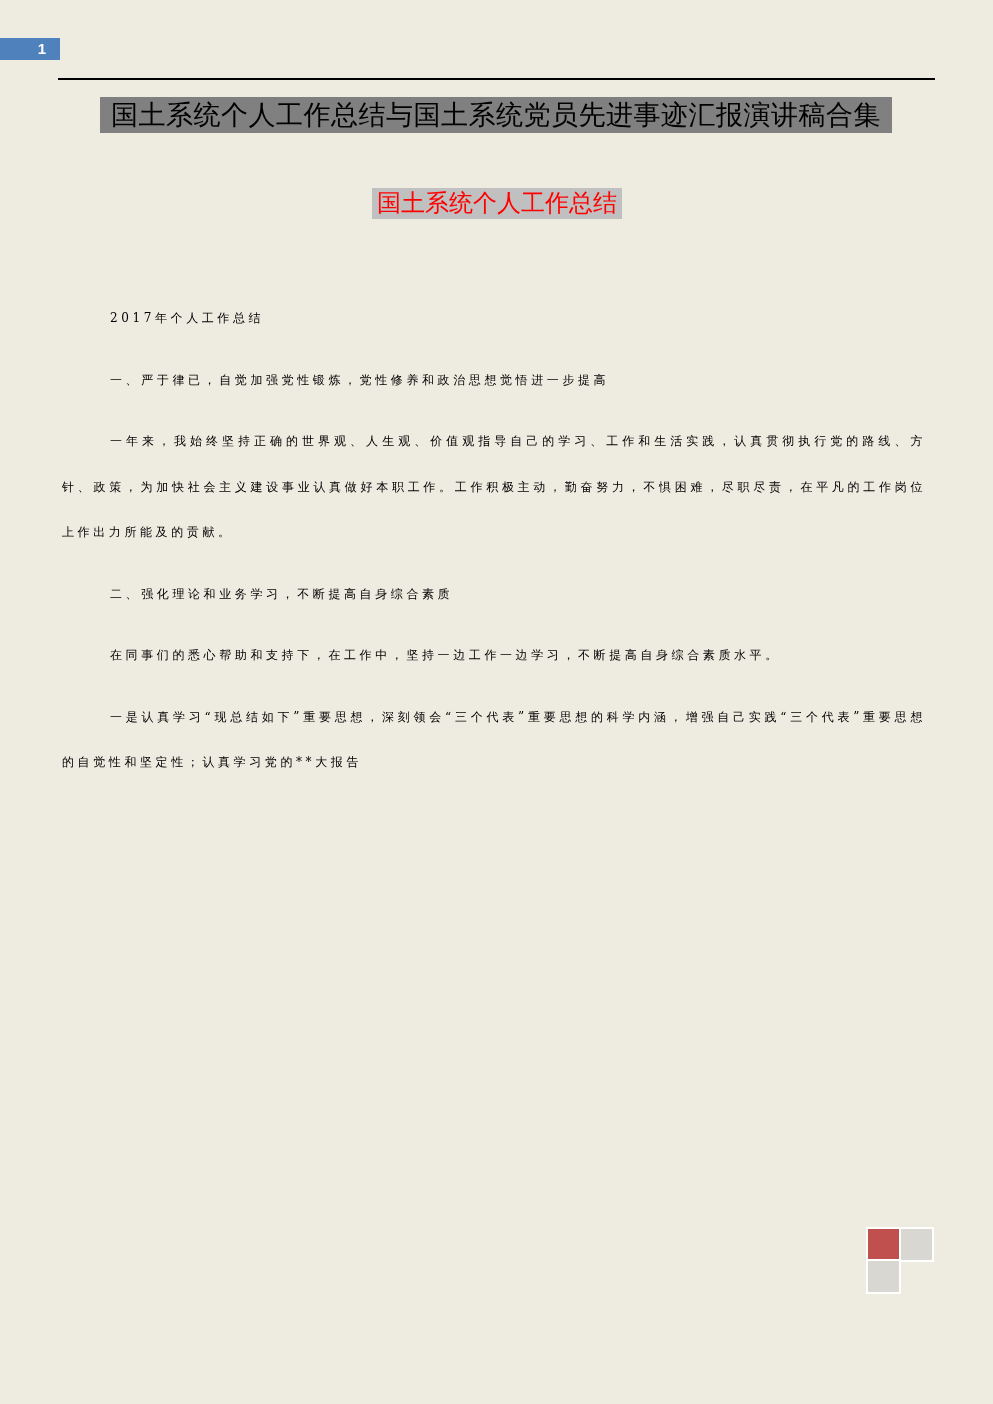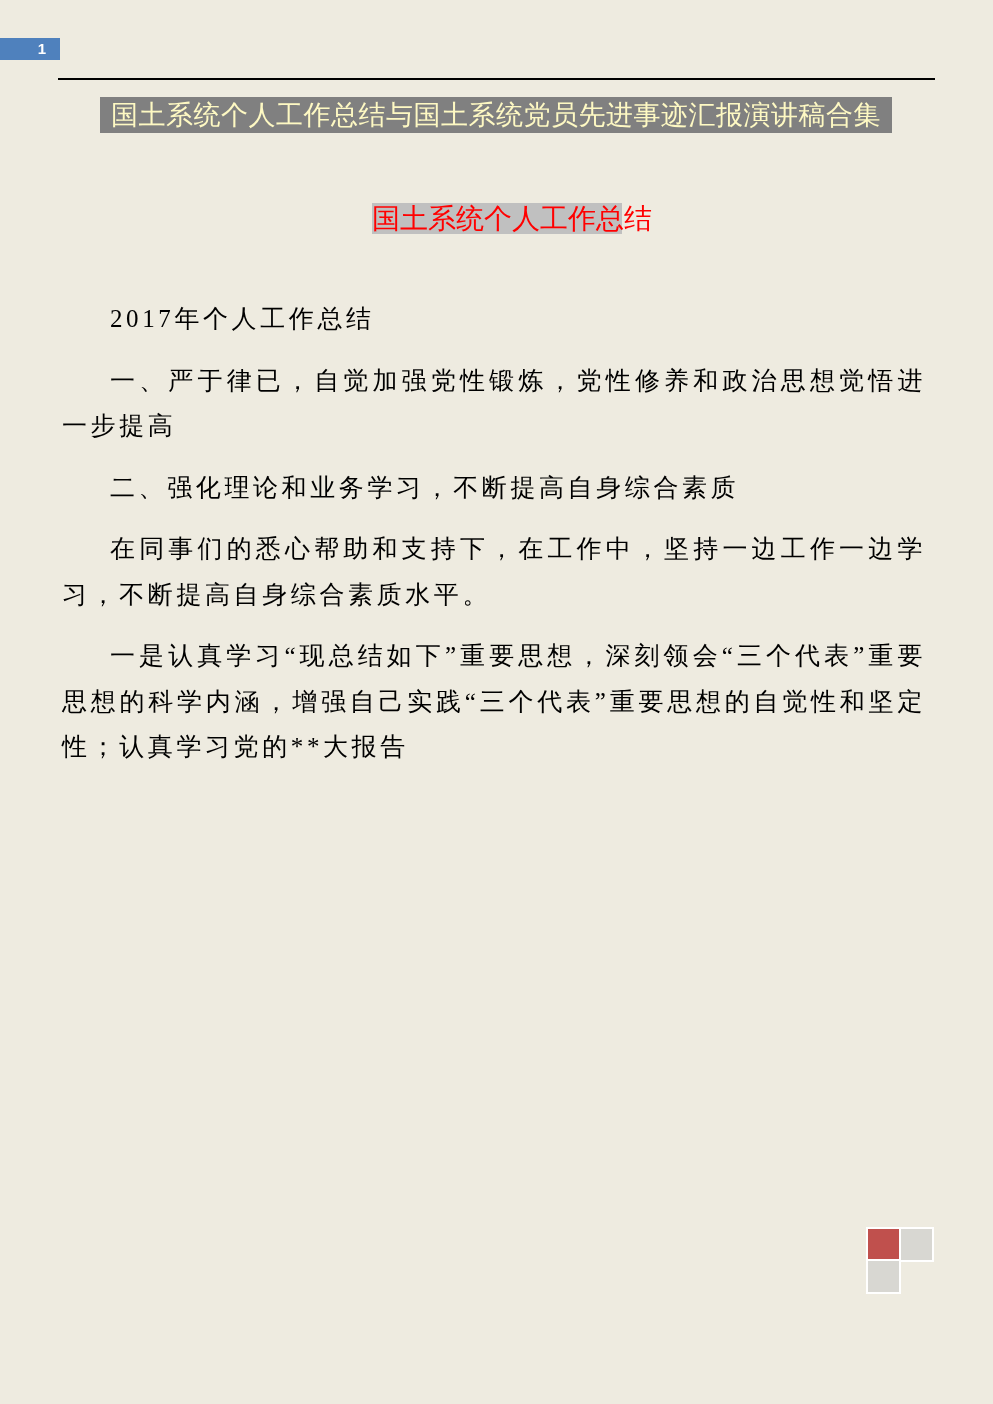--- a/index.html
+++ b/index.html
@@ -25,49 +25,49 @@
   }
   .header-rule {
     position: absolute; left: 58px; top: 78px;
     width: 877px; height: 0;
     border-top: 2px solid #000;
   }
   .main-title {
     position: absolute; left: 100px; top: 97px;
     width: 792px; height: 36px;
     background: #808080;
-    color: #fef9c3;
+    color: #000000;
     font-size: 27px;
     line-height: 36px;
     text-align: center;
     white-space: nowrap;
     letter-spacing: 0.5px;
   }
   .sub-title {
-    position: absolute; left: 372px; top: 203px;
+    position: absolute; left: 372px; top: 188px;
     width: 250px; height: 31px;
     background: #c0c0c0;
     color: #ff0000;
-    font-size: 28px;
+    font-size: 24px;
     line-height: 31px;
+    text-align: center;
     white-space: nowrap;
   }
   .content {
     position: absolute; left: 62px; top: 296px;
     width: 864px;
   }
   .para {
     margin: 0;
-    font-size: 25px;
+    font-size: 12px;
     line-height: 45.5px;
     letter-spacing: 3.6px;
     text-align: justify;
     text-indent: 48px;
     word-break: break-all;
-    font-family: Liberation Serif, serif;
   }
   .para + .para { margin-top: 16px; }
   .corner-deco {
     position: absolute; left: 866px; top: 1227px;
     width: 68px; height: 66px;
   }
   .sq {
     position: absolute; width: 31px; height: 31px;
     border: 2px solid #fff;
     box-sizing: content-box;
@@ -85,20 +85,21 @@
 
 <div class="header-rule"></div>
 
 <div class="main-title">国土系统个人工作总结与国土系统党员先进事迹汇报演讲稿合集</div>
 
 <div class="sub-title">国土系统个人工作总结</div>
 
 <div class="content">
   <p class="para">2017年个人工作总结</p>
   <p class="para">一、严于律已，自觉加强党性锻炼，党性修养和政治思想觉悟进一步提高</p>
+  <p class="para">一年来，我始终坚持正确的世界观、人生观、价值观指导自己的学习、工作和生活实践，认真贯彻执行党的路线、方针、政策，为加快社会主义建设事业认真做好本职工作。工作积极主动，勤奋努力，不惧困难，尽职尽责，在平凡的工作岗位上作出力所能及的贡献。</p>
   <p class="para">二、强化理论和业务学习，不断提高自身综合素质</p>
   <p class="para">在同事们的悉心帮助和支持下，在工作中，坚持一边工作一边学习，不断提高自身综合素质水平。</p>
   <p class="para">一是认真学习“现总结如下”重要思想，深刻领会“三个代表”重要思想的科学内涵，增强自己实践“三个代表”重要思想的自觉性和坚定性；认真学习党的**大报告</p>
 </div>
 
 <div class="corner-deco">
   <div class="sq red"></div>
   <div class="sq grey1"></div>
   <div class="sq grey2"></div>
 </div>

